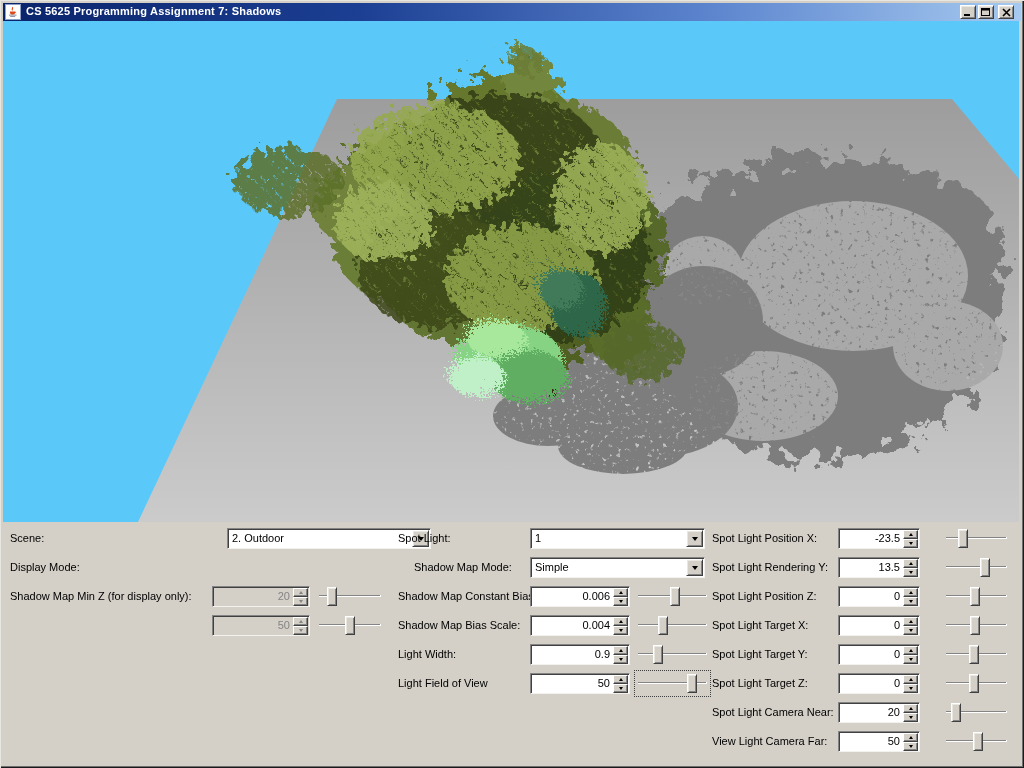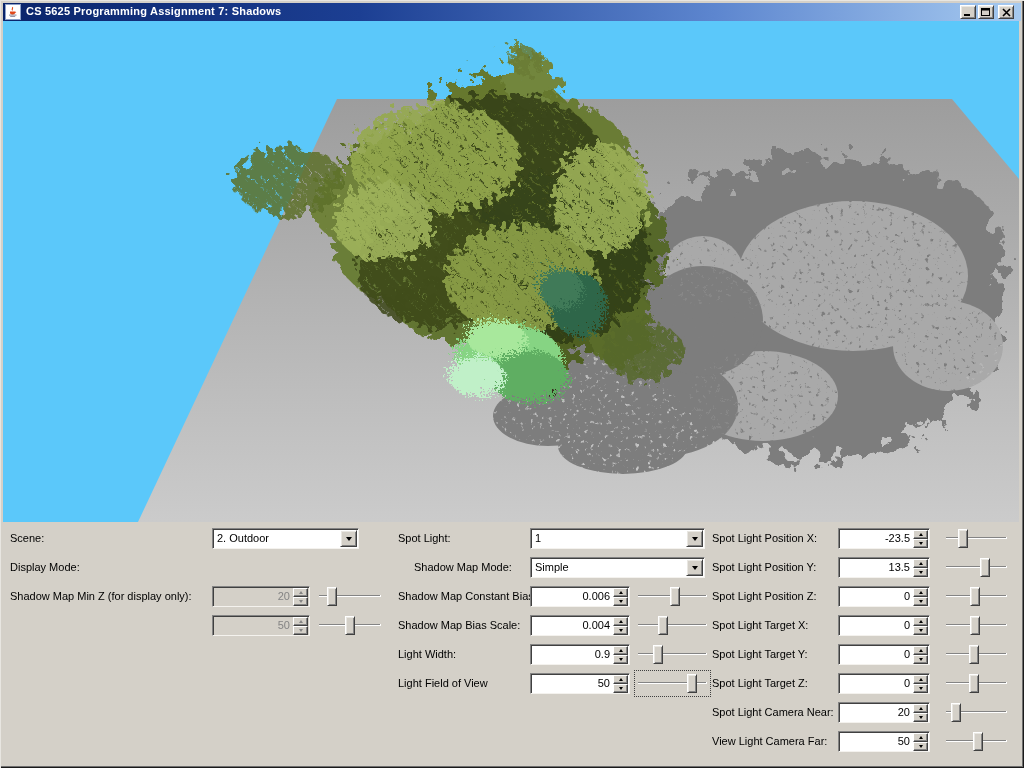--- a/index.html
+++ b/index.html
@@ -34,22 +34,22 @@
   
   .viewport{position:absolute;left:3px;top:21px;width:1016px;height:501px;background:#5bc8fa;}
   
   .panel{position:absolute;left:3px;top:522px;width:1018px;height:240px;background:#d4d0c8;}
   .row{position:absolute;left:0;height:21px;width:100%;}
   .lbl{position:absolute;top:0;line-height:21px;white-space:nowrap;color:#000;text-align:center;}
   .l1{left:7px}.l2{left:395px}.l3{left:709px}
   .combo,.spin{position:absolute;top:0;height:21px;background:#fff;
     border:1px solid;border-color:#848484 #f4f2ee #f4f2ee #848484;
     box-shadow:inset 1px 1px 0 #404040;}
-  .f1{left:209px;width:147px}.f2{left:527px;width:175px}
-  .fs1{left:209px;width:98px}.fs2{left:527px;width:100px}.fs3{left:835px;width:92px}
+  .f1{left:224px;width:204px}.f2{left:527px;width:175px}
+  .fs1{left:209px;width:98px}.fs2{left:527px;width:100px}.fs3{left:835px;width:82px}
   .combo-val{position:absolute;left:4px;top:0;line-height:19px;white-space:nowrap;}
   .combo-btn{position:absolute;right:1px;top:1px;width:17px;height:17px;background:#d4d0c8;
     border:1px solid;border-color:#fff #404040 #404040 #fff;
     box-shadow:inset 1px 1px 0 #e9e7e2, inset -1px -1px 0 #848484;
     display:flex;align-items:center;justify-content:center;}
   .tri-dn{width:0;height:0;border:3px solid transparent;border-top:4px solid #000;margin-top:3px;}
   .tri-up-s{width:0;height:0;border:2px solid transparent;border-bottom:3px solid #000;margin-bottom:2px;}
   .tri-dn-s{width:0;height:0;border:2px solid transparent;border-top:3px solid #000;margin-top:2px;}
   .spin-val{position:absolute;right:19px;top:0;line-height:19px;}
   .spin-btns{position:absolute;right:1px;top:1px;width:15px;height:17px;display:flex;flex-direction:column;}
@@ -253,21 +253,21 @@
 
     <div class="row" style="top:35px">
       <span class="lbl l1">Display Mode:</span>
       <span class="lbl l2" style="left:411px">Shadow Map Mode:</span>
       <div class="combo f2">
         <span class="combo-val">Simple</span>
         <span class="combo-btn">
             <i class="tri-dn"></i>
           </span>
       </div>
-      <span class="lbl l3">Spot Light Position Y:</span>
+      <span class="lbl l3">Spot Light Rendering Y:</span>
       <div class="spin fs3">
         <span class="spin-val">13.5</span>
         <span class="spin-btns">
             <span class="sb">
               <i class="tri-up-s"></i>
             </span>
             <span class="sb">
               <i class="tri-dn-s"></i>
             </span>
           </span>

